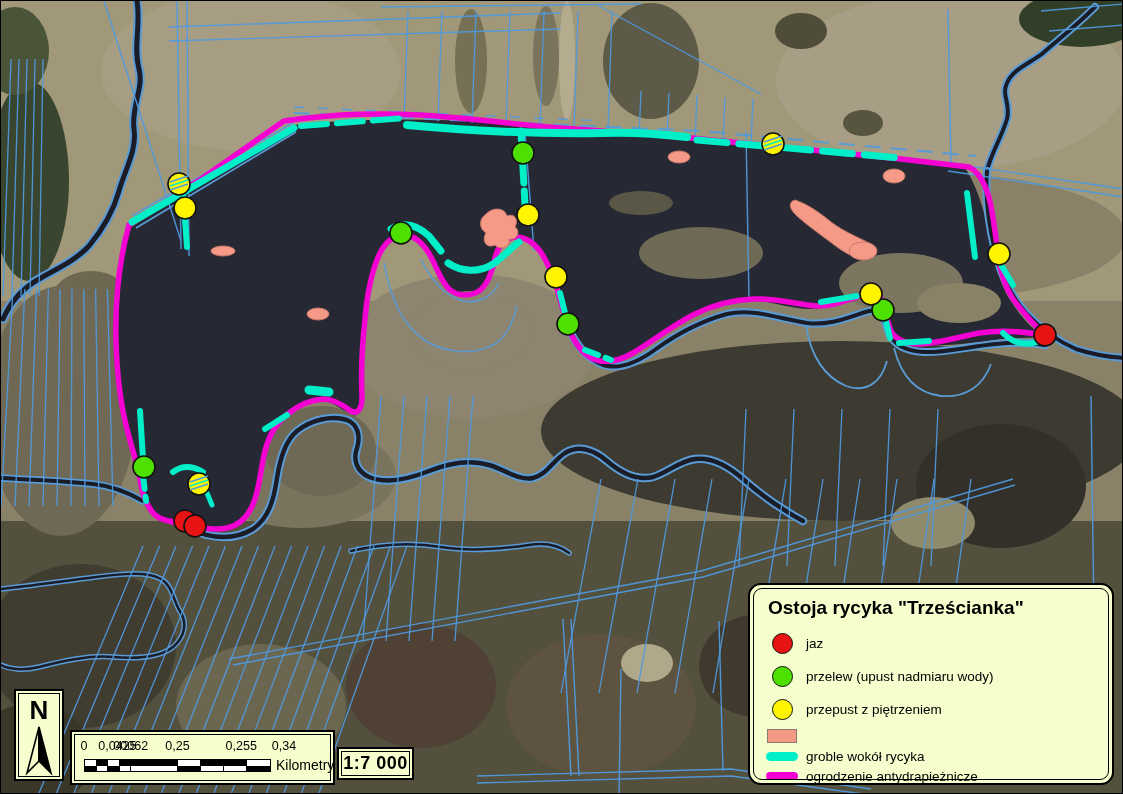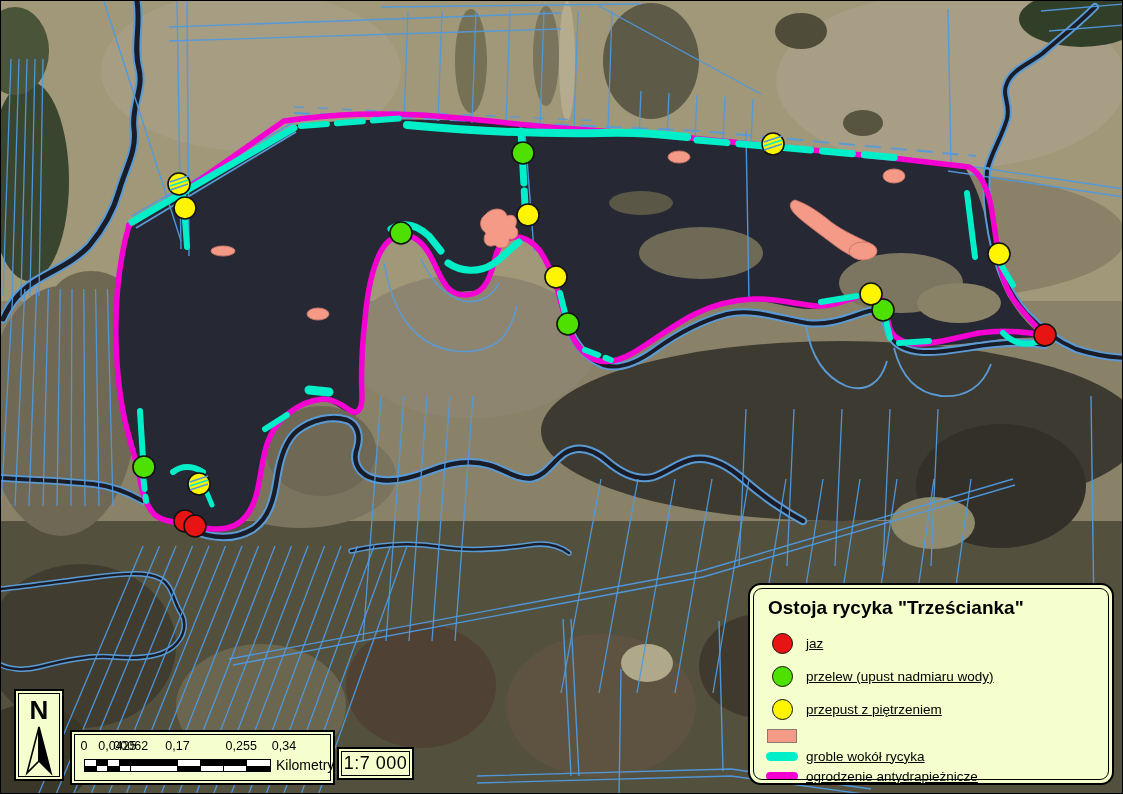--- a/index.html
+++ b/index.html
@@ -25,25 +25,25 @@
   #scalebar-row{position:relative;height:15px;margin-top:3px;}
   #scalebar-bar{
     position:absolute;left:0;top:0;width:187px;height:13px;border:1px solid #000;
     display:flex;flex-direction:column;box-sizing:border-box;background:#fff;
   }
   .sb-row{display:flex;flex:1;}
   .sb-cell{height:100%;border-right:1px solid #000;box-sizing:border-box;}
   .sb-cell:last-child{border-right:none;}
   #scalebar-unit{position:absolute;left:192px;top:-2px;font-size:14px;text-align:right;}
   #scaletext-box{left:336px;top:746px;width:77px;height:33px;display:flex;align-items:center;justify-content:center;}
-  #scaletext-box .ratio{font-size:18px;font-weight:normal;letter-spacing:0.5px;}
+  #scaletext-box .ratio{font-size:18px;font-weight:bold;letter-spacing:0.5px;}
   #legend-box{left:747px;top:582px;width:366px;height:202px;border-radius:13px;padding:10px 14px 6px 16px;}
   #legend-box::before{border-radius:9px;left:3px;top:3px;right:3px;bottom:3px;}
   #legend-title{font-size:19px;font-weight:bold;margin:2px 0 8px 2px;white-space:nowrap;}
-  .legend-row{display:flex;align-items:center;text-decoration:underline;}
+  .legend-row{display:flex;align-items:center;}
   .legend-row.circle-row{height:33px;}
   .legend-row.flat-row{height:20px;}
   .legend-swatch{width:32px;display:flex;justify-content:center;align-items:center;flex:none;}
   .sw-circle{width:21px;height:21px;border-radius:50%;border:1.5px solid #111;box-sizing:border-box;}
   .sw-rect{width:30px;height:14px;border:1px solid #8a7a72;box-sizing:border-box;}
   .sw-line{width:36px;height:9px;border-radius:5px;}
   .legend-label{font-size:13.5px;margin-left:8px;white-space:nowrap;}
 </style>
 </head>
 <body>
@@ -266,21 +266,21 @@
       <polygon points="15,2 27,48 15,36" fill="#000" stroke="#000" stroke-width="1.6"></polygon>
     </svg>
   </div>
 
   <div id="scalebar-box" class="map-box">
     <div id="scalebar-inner">
       <div id="scalebar-labels">
           <span style="left: 0px;">0</span>
           <span style="left: 23.375px; padding-left: 20px;">0,0425</span>
           <span style="left: 46.75px;">00062</span>
-          <span style="left: 93.5px;">0,17</span>
+          <span style="left: 93.5px;">0,25</span>
           <span style="left: 140.25px; margin-left: 17px;">0,255</span>
           <span style="left: 200px;">0,34</span>
         </div>
       <div id="scalebar-row">
         <div id="scalebar-bar">
             <div class="sb-row">
               <div class="sb-cell" style="background: rgb(255, 255, 255); width: 6.25%;"></div>
               <div class="sb-cell" style="background: rgb(0, 0, 0); width: 6.25%;"></div>
               <div class="sb-cell" style="background: rgb(255, 255, 255); width: 6.25%;"></div>
               <div class="sb-cell" style="background: rgb(0, 0, 0); width: 6.25%;"></div>

